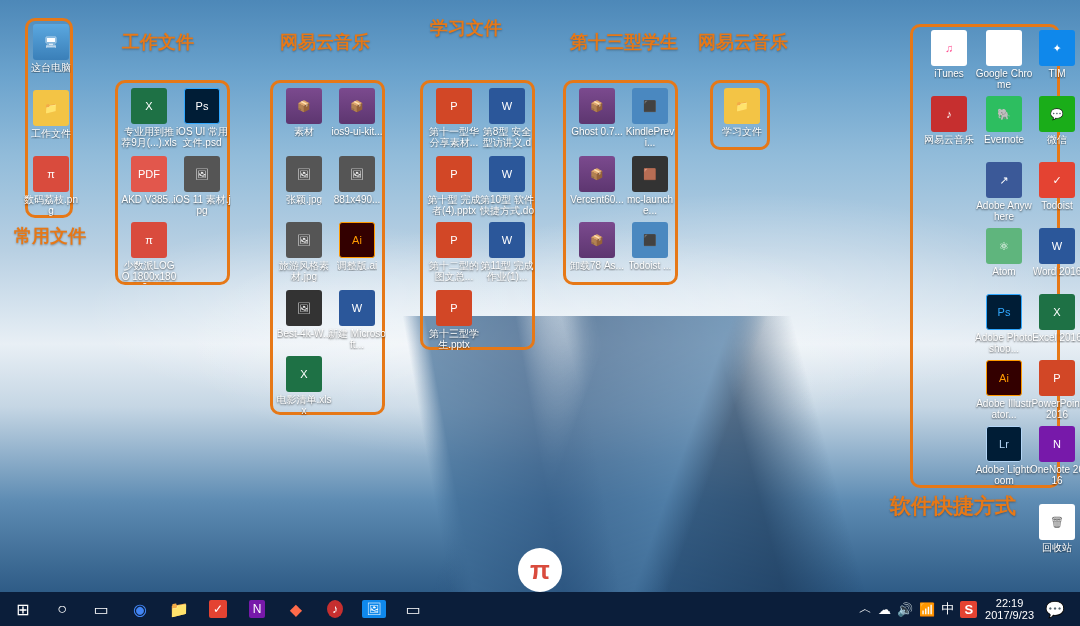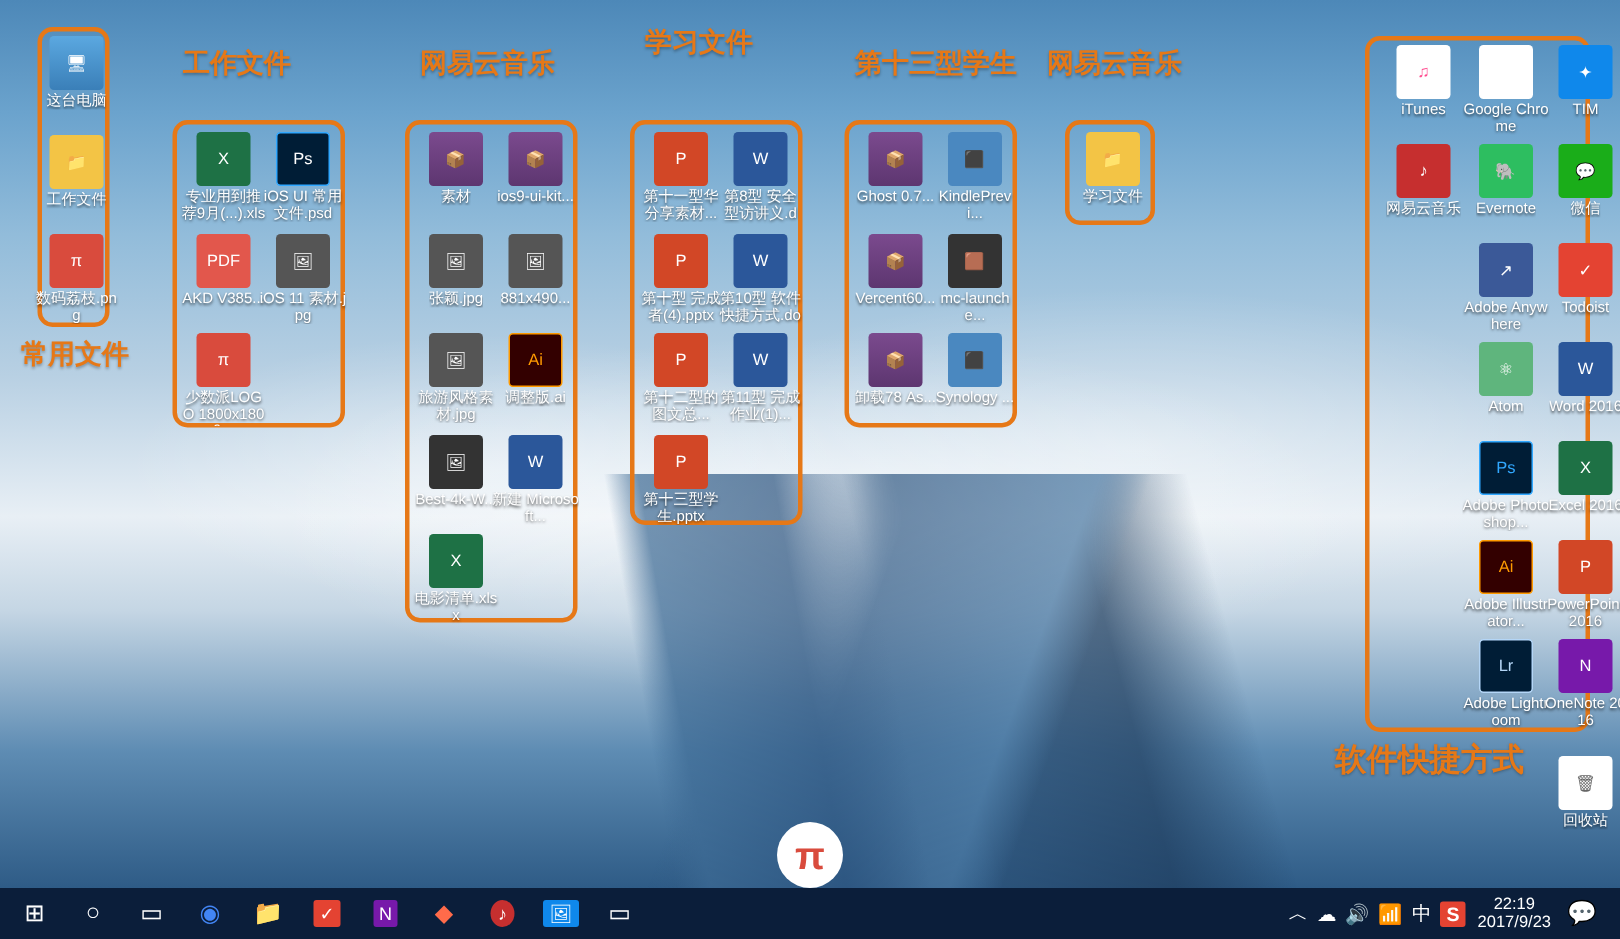--- a/index.html
+++ b/index.html
@@ -300,21 +300,21 @@
 <div class="desktop-icon" style="left:621px; top:156px;">
     <div class="ico bg-img">🟫</div>
     <div class="label">mc-launche...</div>
   </div>
 <div class="desktop-icon" style="left:568px; top:222px;">
     <div class="ico bg-rar">📦</div>
     <div class="label">卸载78 As...</div>
   </div>
 <div class="desktop-icon" style="left:621px; top:222px;">
     <div class="ico bg-exe">⬛</div>
-    <div class="label">Synology ...</div>
+    <div class="label">Todoist ...</div>
   </div>
 
 <div class="desktop-icon" style="left:713px; top:88px;">
     <div class="ico bg-folder">📁</div>
     <div class="label">学习文件</div>
   </div>
 
 <div class="right-icons">
 <div class="desktop-icon" style="left:920px; top:30px;">
       <div class="ico bg-itunes">♫</div>

